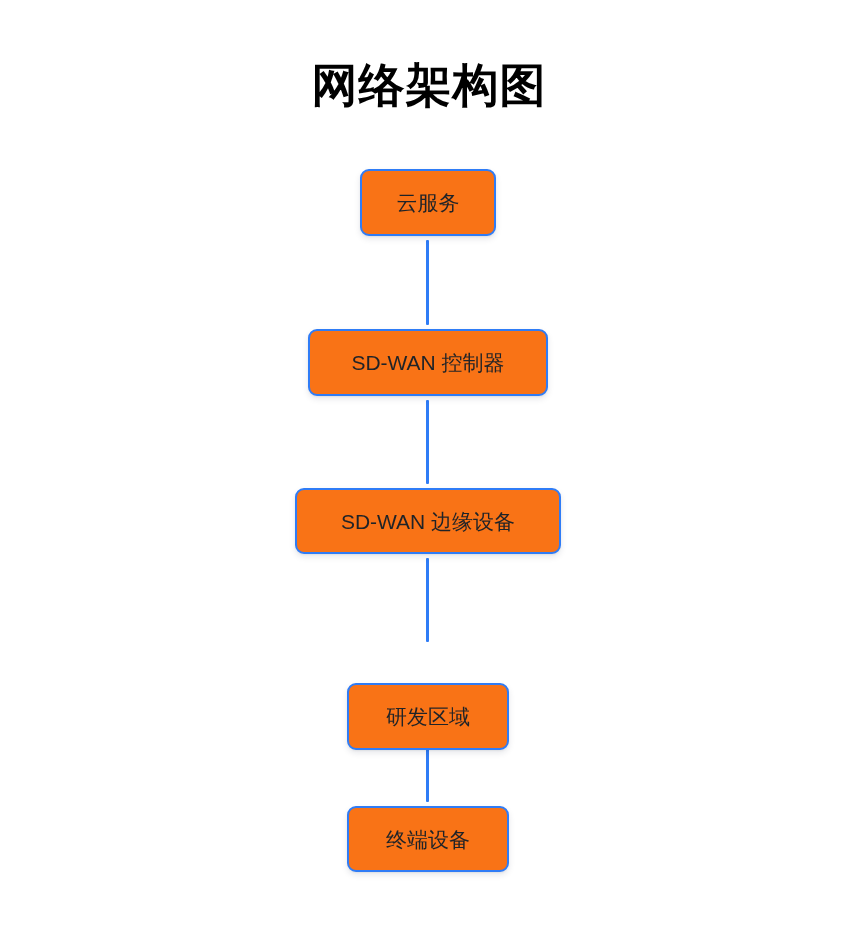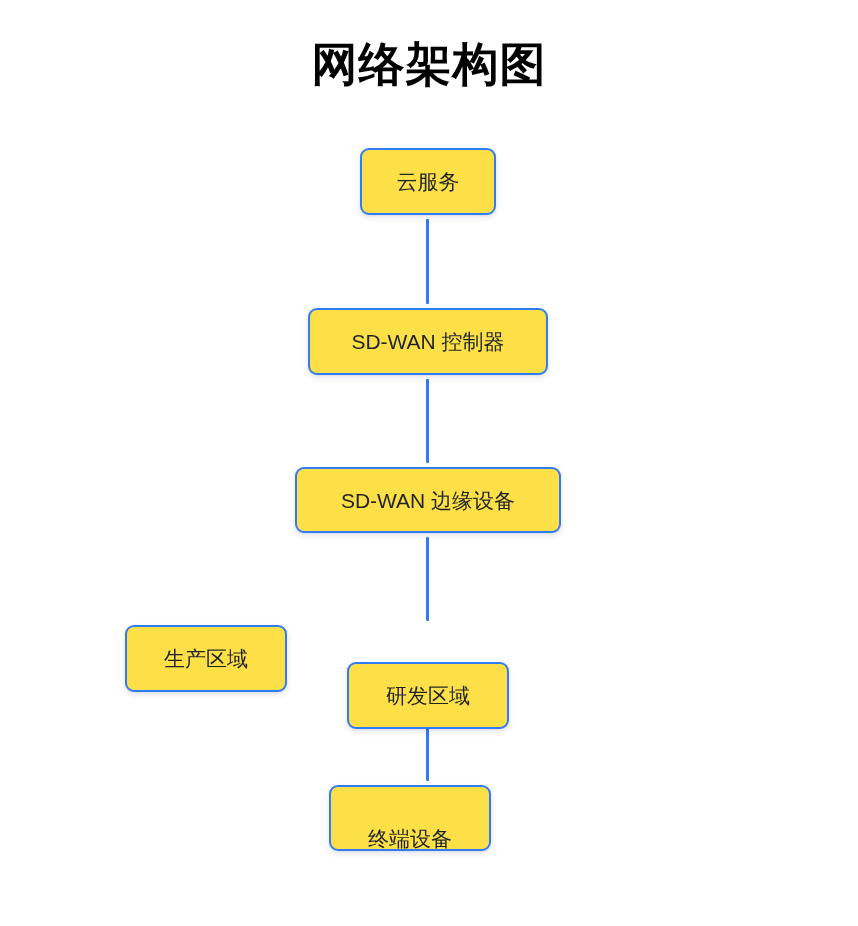--- a/index.html
+++ b/index.html
@@ -15,41 +15,42 @@
     overflow: hidden;
     color: #1f2328;
     -webkit-font-smoothing: antialiased;
   }
 
   #diagram-canvas {
     position: relative;
     width: 858px;
     height: 711px;
     background: #ffffff;
+    margin-top: 21px;
   }
 
   
   .diagram-title {
     position: absolute;
     left: 0;
     top: 38px;
     width: 858px;
     text-align: center;
     font-size: 46px;
     font-weight: 700;
     letter-spacing: 1px;
     color: #000000;
     line-height: 1.15;
   }
 
   
   .node {
     position: absolute;
     box-sizing: border-box;
-    background: #fde047;
+    background: #f97316;
     border: 2.5px solid #2f7cf6;
     border-radius: 9px;
     display: flex;
     align-items: center;
     justify-content: center;
     box-shadow: 0 3px 6px rgba(15, 30, 60, 0.10),
                 0 1px 2px rgba(15, 30, 60, 0.06);
   }
   .node-label {
     font-size: 21px;
@@ -59,21 +60,21 @@
     line-height: 1;
   }
 
   
   #node-cloud        { left: 360px; top: 148px; width: 136px; height: 67px; }
   #node-controller   { left: 308px; top: 308px; width: 240px; height: 67px; }
   #node-edge         { left: 295px; top: 467px; width: 266px; height: 66px; }
   #node-zone-prod    { left: 125px; top: 625px; width: 162px; height: 67px; }
   #node-zone-rnd     { left: 347px; top: 662px; width: 162px; height: 67px; }
   #node-zone-aux     { left: 569px; top: 625px; width: 162px; height: 67px; }
-  #node-terminal     { left: 329px; top: 785px; width: 162px; height: 66px; align-items: flex-end; }
+  #node-terminal     { left: 347px; top: 785px; width: 162px; height: 66px; }
 
   
   .connector {
     position: absolute;
     background: #2f7cf6;
     width: 3px;
     border-radius: 1px;
   }
   #edge-cloud-controller     { left: 426px; top: 219px; height: 85px; }
   #edge-controller-edge      { left: 426px; top: 379px; height: 84px; }
@@ -97,23 +98,20 @@
   </div>
 
   <div class="node" id="node-controller">
     <span class="node-label">SD-WAN 控制器</span>
   </div>
 
   <div class="node" id="node-edge">
     <span class="node-label">SD-WAN 边缘设备</span>
   </div>
 
-  <div class="node" id="node-zone-prod">
-    <span class="node-label">生产区域</span>
-  </div>
 
   <div class="node" id="node-zone-rnd">
     <span class="node-label">研发区域</span>
   </div>
 
 
   <div class="node" id="node-terminal">
     <span class="node-label">终端设备</span>
   </div>
 

